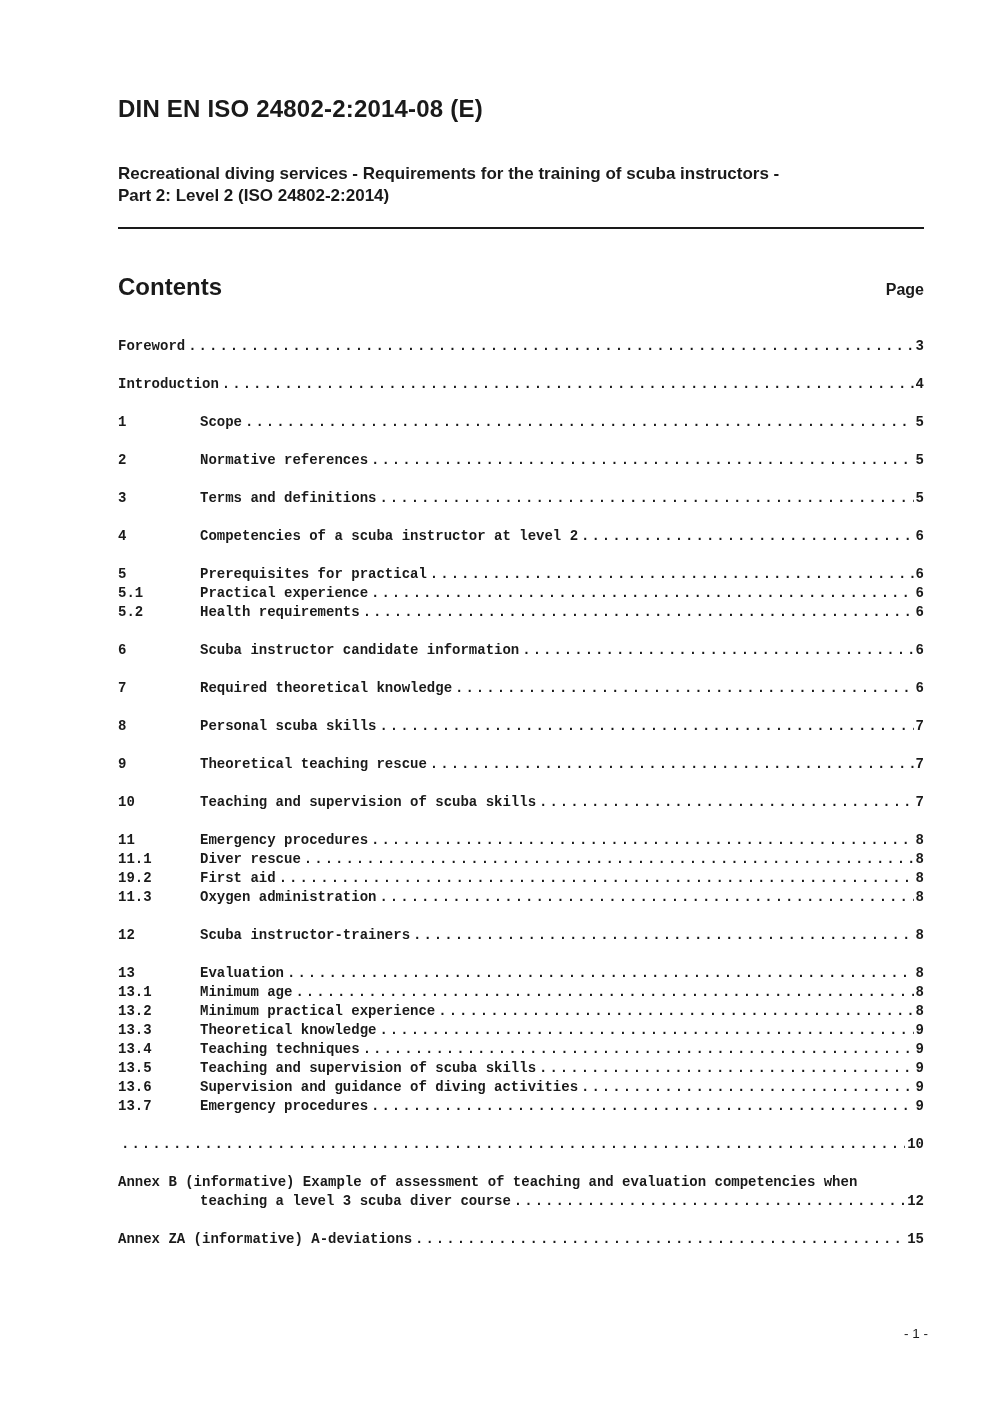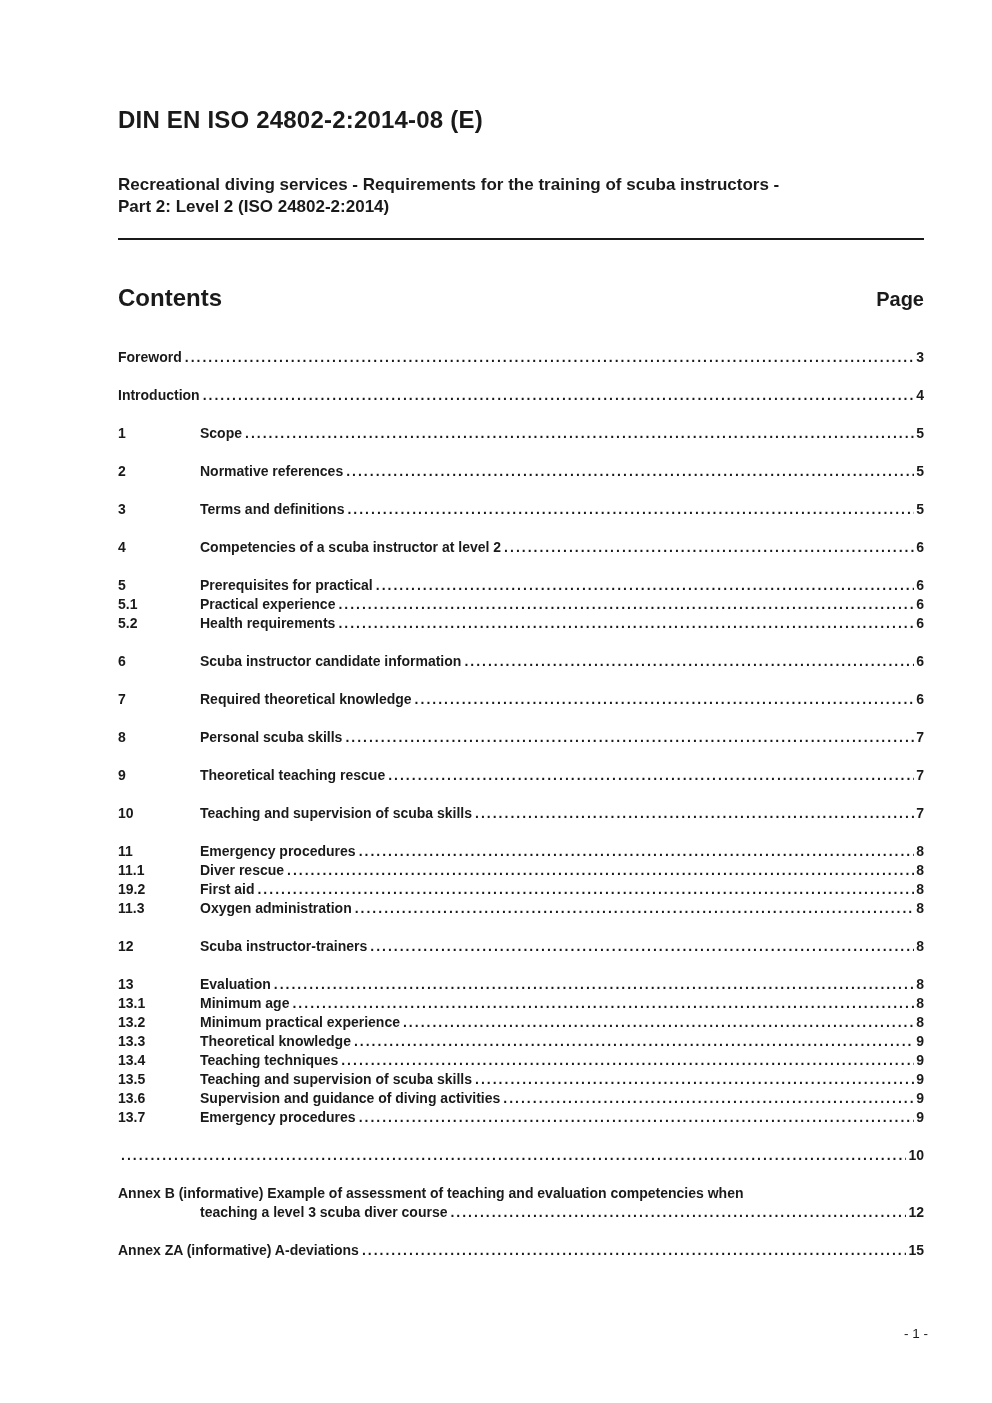--- a/index.html
+++ b/index.html
@@ -8,21 +8,21 @@
     position: relative;
     width: 992px;
     height: 1403px;
     overflow: hidden;
     font-family: "Liberation Sans", sans-serif;
     color: #1a1a1a;
   }
   .page {
     position: absolute;
     left: 118px;
-    top: 11px;
+    top: 0;
     width: 806px; 
   }
   .doc-number {
     margin-top: 95px;
     font-size: 24px;
     font-weight: bold;
     letter-spacing: 0.2px;
   }
   .doc-title {
     margin-top: 40px;
@@ -36,30 +36,30 @@
     margin-top: 44px;
     display: flex;
     justify-content: space-between;
     align-items: baseline;
   }
   .contents-heading {
     font-size: 24px;
     font-weight: bold;
   }
   .page-col-label {
-    font-size: 20px;
+    font-size: 16px;
     font-weight: bold;
     margin-left: 41px;
   }
   .toc {
     margin-top: 36px;
     font-size: 14px;
     font-weight: bold;
   }
-  .toc-row { line-height: 19px; }
+  .toc-row { line-height: 19px; font-family: Liberation Mono, monospace; }
   .toc-row.gap { margin-top: 19px; }
   .toc-line {
     display: flex;
     align-items: baseline;
   }
   .toc-line.cont { padding-left: 82px; }
   .toc-num {
     flex: 0 0 82px;
     white-space: nowrap;
   }

